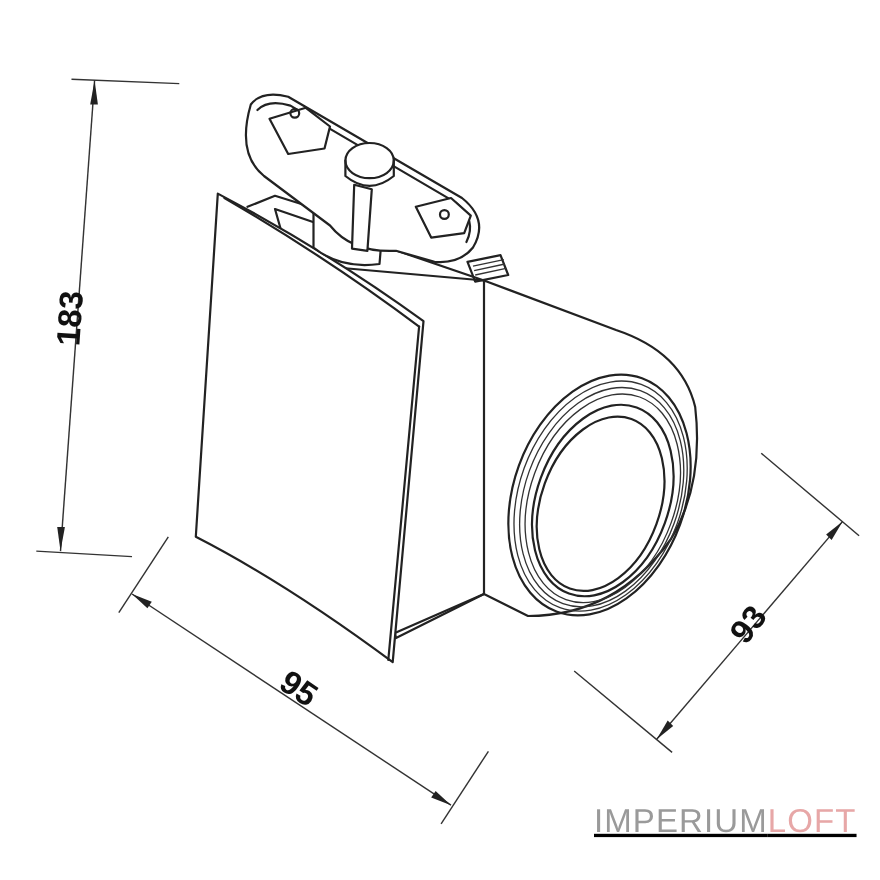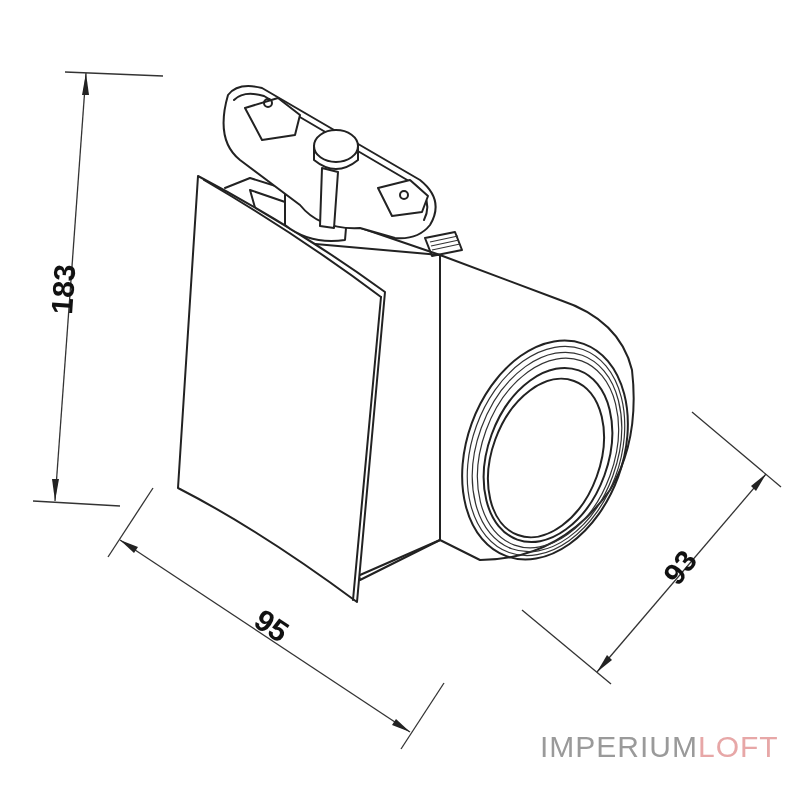--- a/index.html
+++ b/index.html
@@ -6,21 +6,21 @@
     body { width: 800px; height: 800px; position: relative; overflow: hidden;
            font-family: "Liberation Sans", sans-serif; }
     #drawing { position: absolute; left: 0; top: 0; width: 800px; height: 800px; }
     .ln { stroke: #222; stroke-width: 2; fill: none; stroke-linejoin: round; stroke-linecap: round; }
     .ln-thin { stroke: #333; stroke-width: 1.2; fill: none; }
     .ln-fill { stroke: #222; stroke-width: 2; fill: #ffffff; stroke-linejoin: round; }
     .dim { stroke: #333; stroke-width: 1.3; fill: none; }
     .arrow { fill: #222; }
     .dim-label { font-family: "Liberation Sans", sans-serif; font-weight: bold; font-size: 30px; fill: #111; }
     #watermark { position: absolute; left: 540px; top: 732px; font-size: 30px; letter-spacing: 1px;
-                 font-family: "Liberation Sans", sans-serif; font-weight: normal; line-height: 1; }
+                 font-family: "Liberation Sans", sans-serif; font-weight: normal; line-height: 1; text-decoration: underline; }
     #watermark .wm-a { color: #9a9a9a; }
     #watermark .wm-b { color: #e7a7a7; }
   </style>
 </head>
 <body>
 
 <svg id="drawing" viewBox="0 0 800 800" xmlns="http://www.w3.org/2000/svg">
 
   <g>
     <line class="dim" x1="65" y1="72" x2="163" y2="76"></line>

